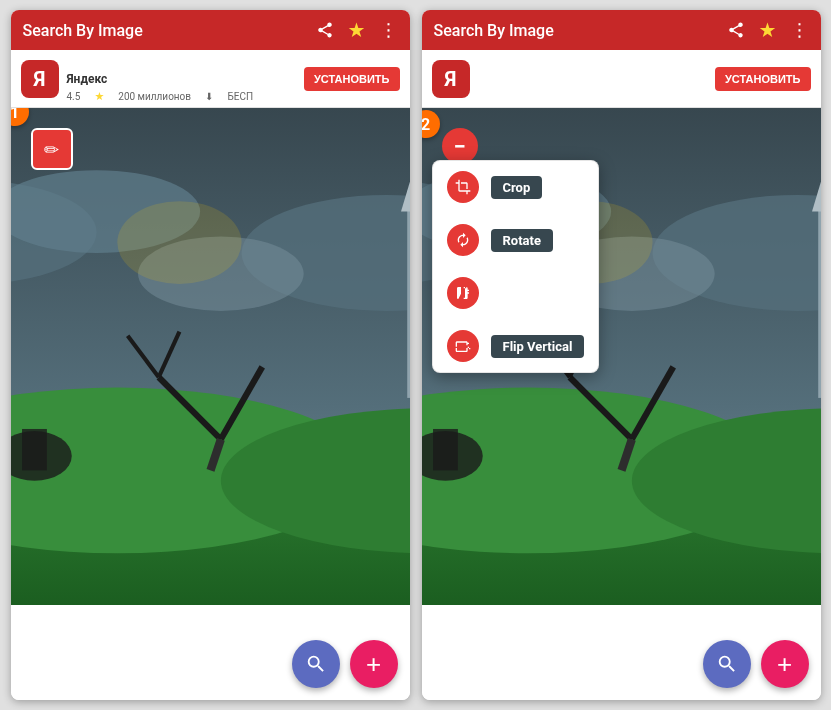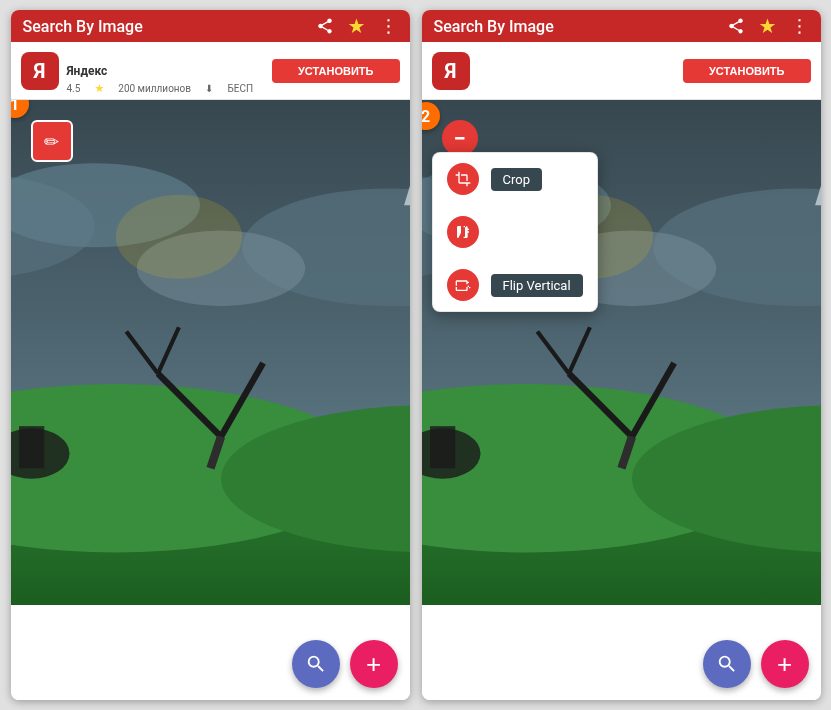--- a/index.html
+++ b/index.html
@@ -25,21 +25,21 @@
       border-radius: 8px;
       overflow: hidden;
       display: flex;
       flex-direction: column;
       box-shadow: 0 2px 8px rgba(0,0,0,0.3);
       position: relative;
     }
     
     .app-bar {
       background: #c62828;
-      height: 32px;
+      height: 40px;
       display: flex;
       align-items: center;
       padding: 0 12px;
       flex-shrink: 0;
     }
     .app-bar-title {
       color: #fff;
       font-size: 16px;
       font-weight: 500;
       flex: 1;
@@ -106,21 +106,21 @@
       align-items: center;
       gap: 14px;
       margin-top: 2px;
     }
     .ad-rating .star-icon { color: #fdd835; font-size: 11px; }
     .install-btn {
       background: #e53935;
       color: #fff;
       border: none;
       border-radius: 4px;
-      padding: 6px 26px;
+      padding: 6px 10px;
       font-size: 11px;
       font-weight: bold;
       cursor: pointer;
       white-space: nowrap;
     }
     
     .image-area {
       flex: 1;
       background: linear-gradient(160deg, #4a5568 0%, #2d3748 40%, #1a202c 100%);
       position: relative;
@@ -268,21 +268,21 @@
       color: #fff;
       font-size: 14px;
       flex-shrink: 0;
     }
     .menu-item-label {
       background: #37474f;
       color: #fff;
       padding: 4px 12px;
       border-radius: 4px;
       font-size: 13px;
-      font-weight: 400;
+      font-weight: 700;
     }
   </style>
 </head>
 <body>
 
 <div class="outer-container">
 
   <div class="phone-panel">
 
     <div class="app-bar">
@@ -451,20 +451,28 @@
 
         <div class="menu-item">
           <div class="menu-item-icon">
             <svg width="16" height="16" viewBox="0 0 24 24" fill="white">
                 <path d="M17 15h2V7c0-1.1-.9-2-2-2H9v2h8v8zM7 17V1H5v4H1v2h4v10c0 1.1.9 2 2 2h10v4h2v-4h4v-2H7z"></path>
               </svg>
           </div>
           <span class="menu-item-label">Crop</span>
         </div>
 
+        <div class="menu-item">
+          <div class="menu-item-icon">
+            <svg width="16" height="16" viewBox="0 0 24 24" fill="white">
+                <path d="M12 6v3l4-4-4-4v3c-4.42 0-8 3.58-8 8 0 1.57.46 3.03 1.24 4.26L6.7 14.8c-.45-.83-.7-1.79-.7-2.8 0-3.31 2.69-6 6-6zm6.76 1.74L17.3 9.2c.44.84.7 1.79.7 2.8 0 3.31-2.69 6-6 6v-3l-4 4 4 4v-3c4.42 0 8-3.58 8-8 0-1.57-.46-3.03-1.24-4.26z"></path>
+              </svg>
+          </div>
+          <span class="menu-item-label">Rotate</span>
+        </div>
 
         <div class="menu-item">
           <div class="menu-item-icon">
             <svg width="16" height="16" viewBox="0 0 24 24" fill="white">
                 <path d="M15 21h2v-2h-2v2zm4-12h2V7h-2v2zM3 5v14c0 1.1.9 2 2 2l4-8V3H5c-1.1 0-2 .9-2 2zm16 0c0-1.1-.9-2-2-2h-4v2h2v14h-2v2h4c1.1 0 2-.9 2-2V5zM15 3h2v2h-2zm0 16h2v2h-2zm4-8h2v2h-2z"></path>
               </svg>
           </div>
         </div>
 
         <div class="menu-item">

